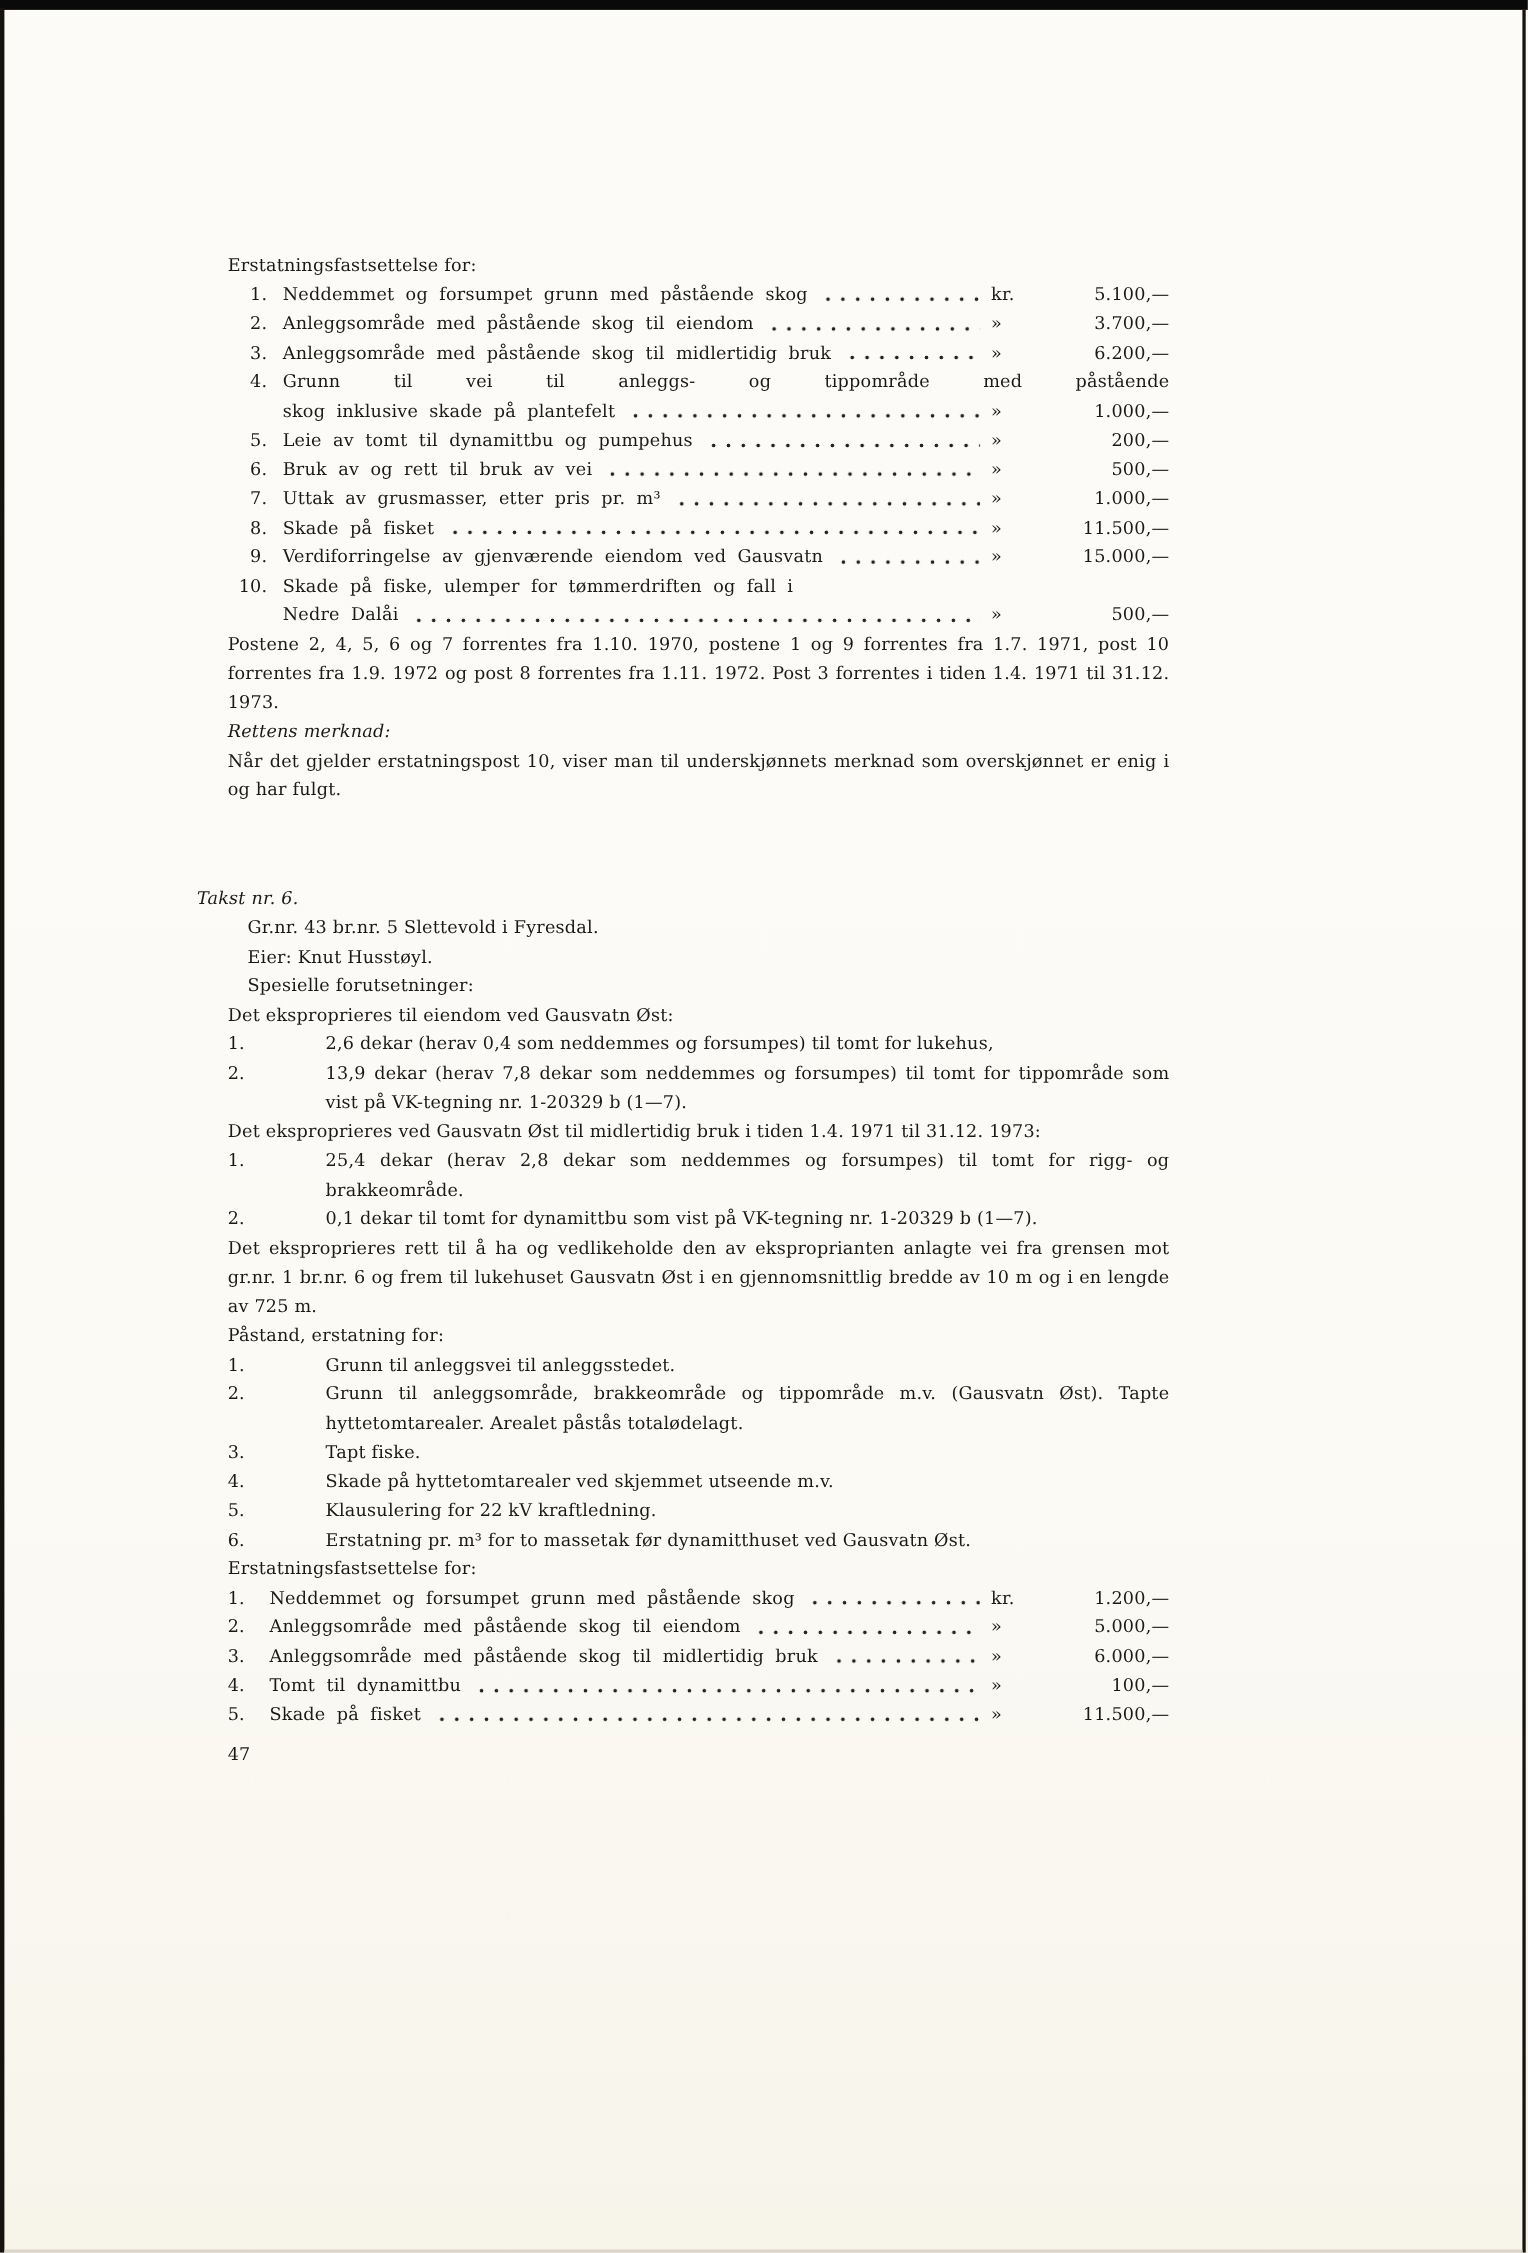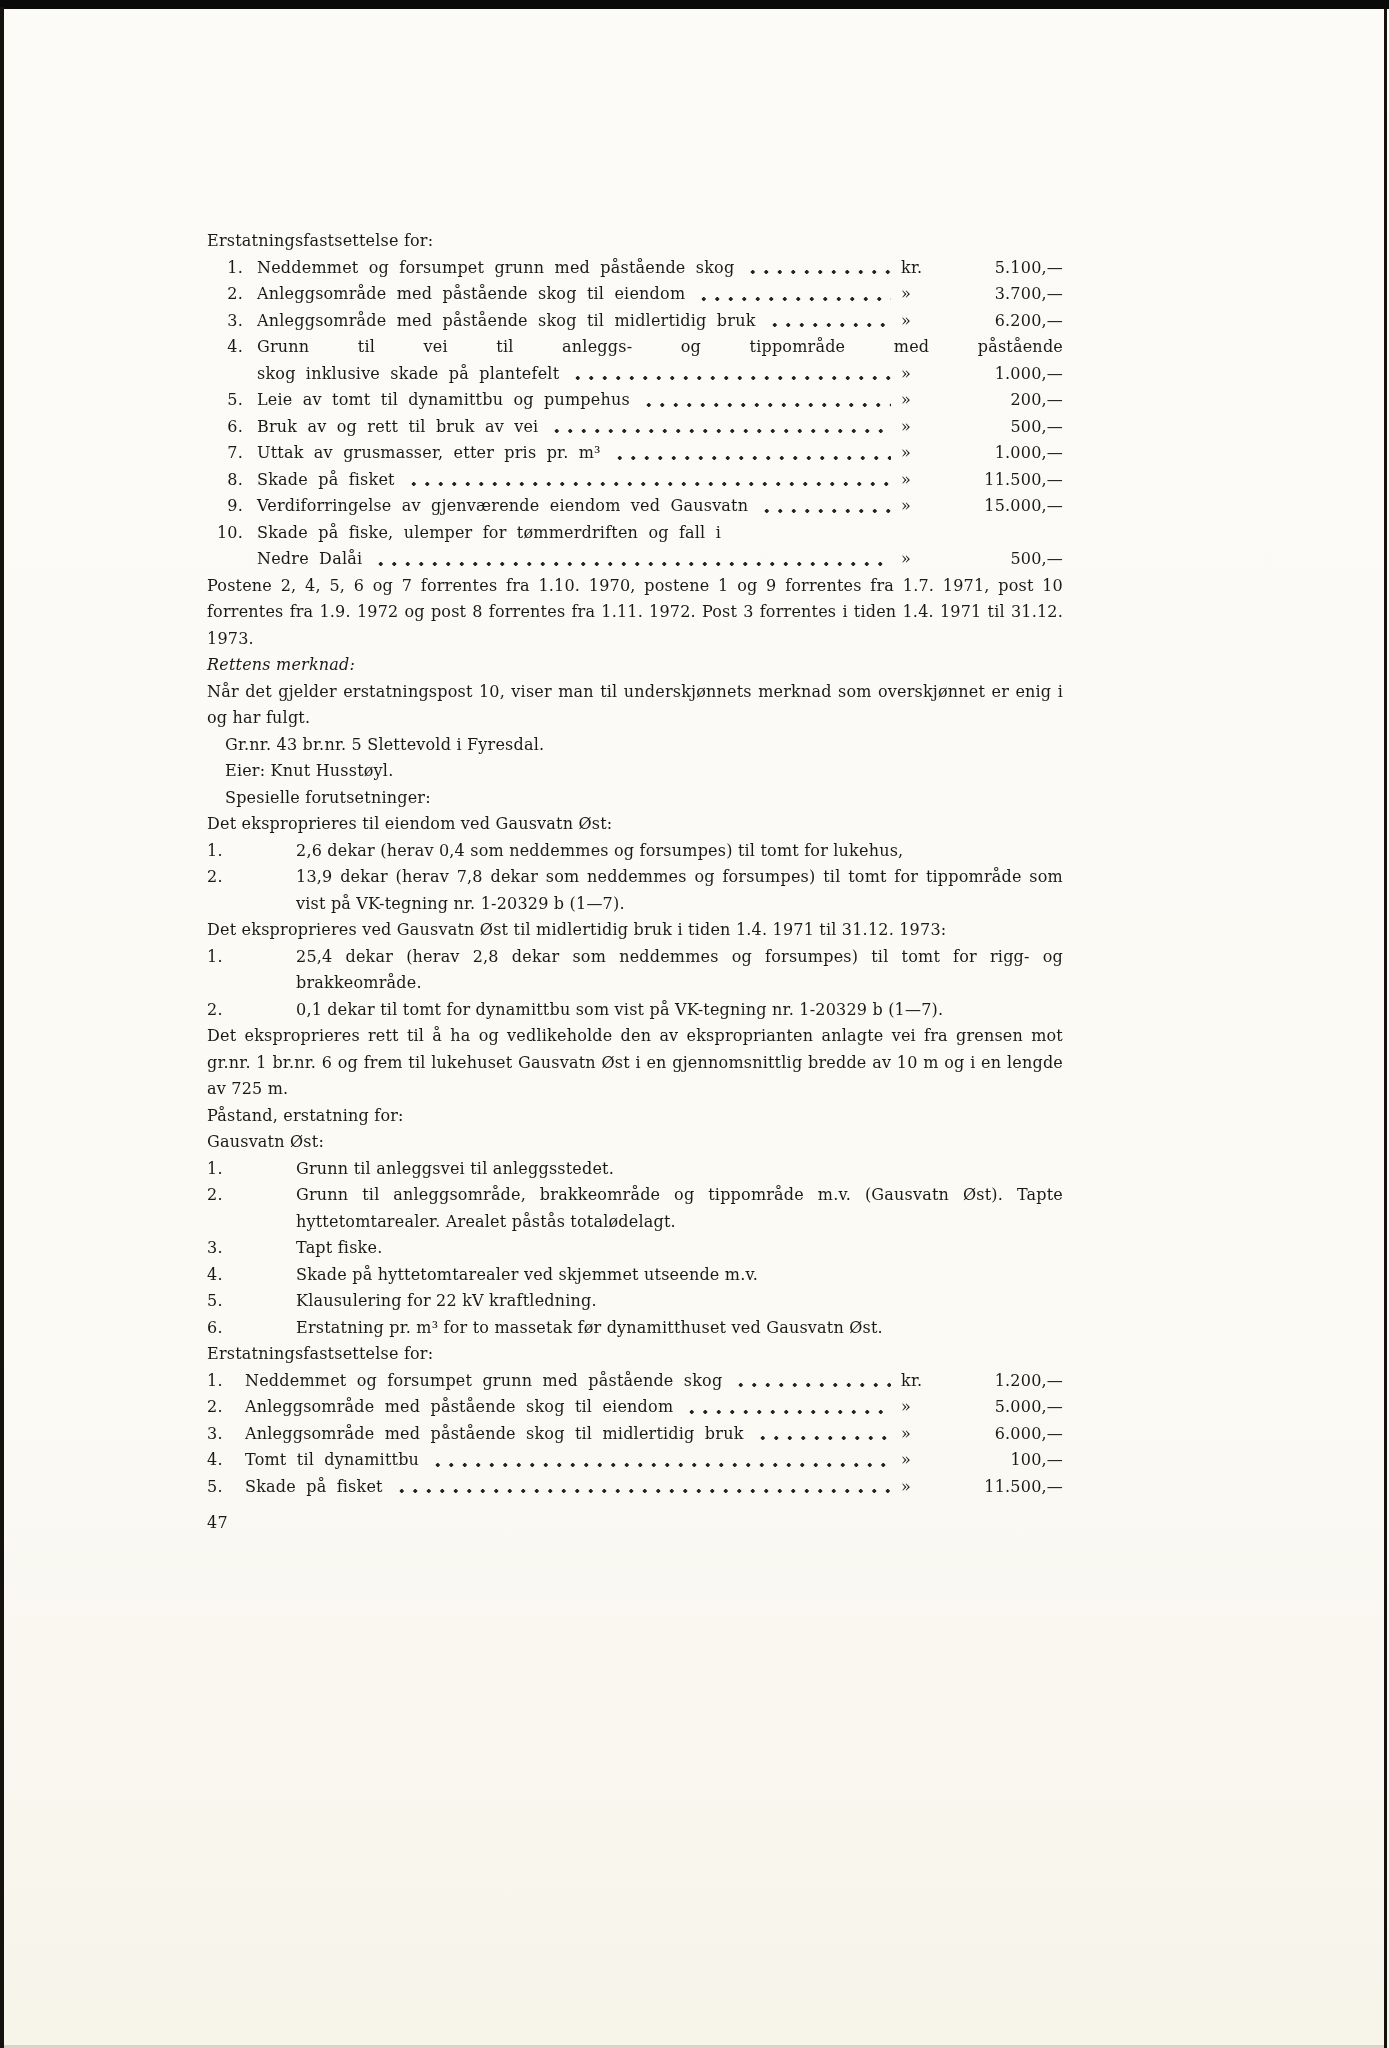--- a/index.html
+++ b/index.html
@@ -199,20 +199,21 @@
             <span class="fee-cur">»</span>
             <span class="fee-amt">500,—</span>
           </div>
         </div>
       </div>
 
     <div class="para">Postene 2, 4, 5, 6 og 7 forrentes fra 1.10. 1970, postene 1 og 9 forrentes fra 1.7. 1971, post 10 forrentes fra 1.9. 1972 og post 8 forrentes fra 1.11. 1972. Post 3 forrentes i tiden 1.4. 1971 til 31.12. 1973.</div>
     <div class="line italic">Rettens merknad:</div>
     <div class="para">Når det gjelder erstatningspost 10, viser man til underskjønnets merknad som overskjønnet er enig i og har fulgt.</div>
 
+    <div class="line italic takst-heading">Takst nr. 6.</div>
     <div class="line indent">Gr.nr. 43 br.nr. 5 Slettevold i Fyresdal.</div>
     <div class="line indent">Eier: Knut Husstøyl.</div>
     <div class="line indent">Spesielle forutsetninger:</div>
 
     <div class="para">Det eksproprieres til eiendom ved Gausvatn Øst:</div>
     <div>
 
         <div class="item">
           <span class="item-num">1.</span>
           <div class="item-text">2,6 dekar (herav 0,4 som neddemmes og forsumpes) til tomt for lukehus,</div>
@@ -233,21 +234,20 @@
         </div>
 
         <div class="item">
           <span class="item-num">2.</span>
           <div class="item-text">0,1 dekar til tomt for dynamittbu som vist på VK-tegning nr. 1-20329 b (1—7).</div>
         </div>
       </div>
 
     <div class="para">Det eksproprieres rett til å ha og vedlikeholde den av eksproprianten anlagte vei fra grensen mot gr.nr. 1 br.nr. 6 og frem til lukehuset Gausvatn Øst i en gjennomsnittlig bredde av 10 m og i en lengde av 725 m.</div>
     <div class="line">Påstand, erstatning for:</div>
-    <div class="line">Gausvatn Øst:</div>
 
     <div>
 
         <div class="item">
           <span class="item-num">1.</span>
           <div class="item-text">Grunn til anleggsvei til anleggsstedet.</div>
         </div>
 
         <div class="item">
           <span class="item-num">2.</span>

